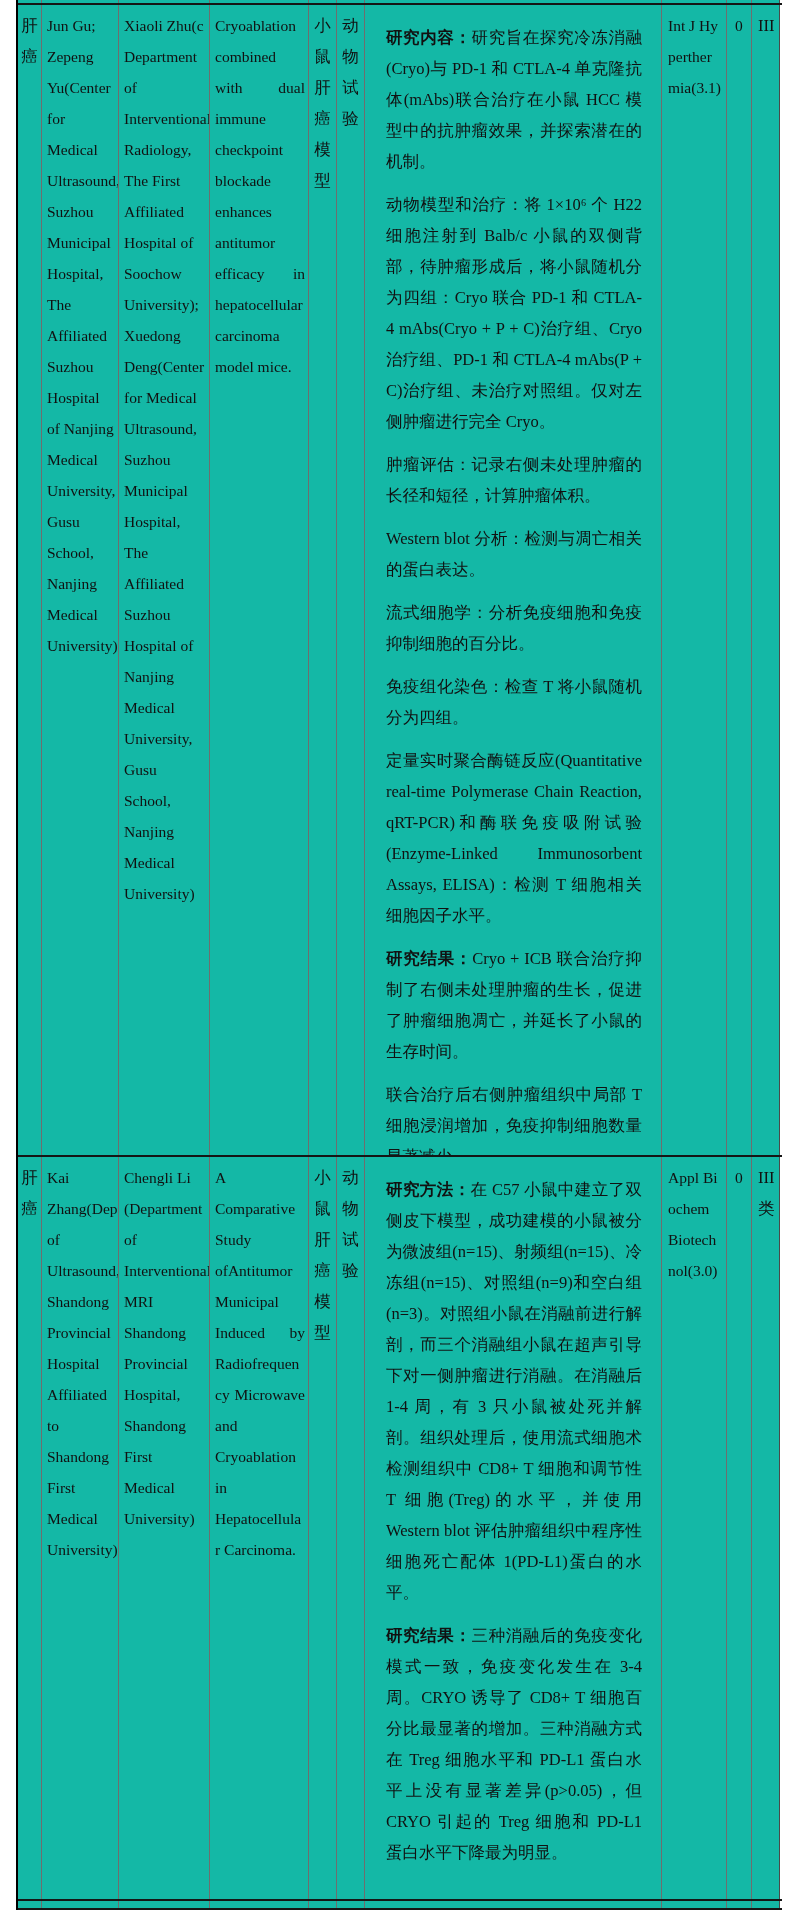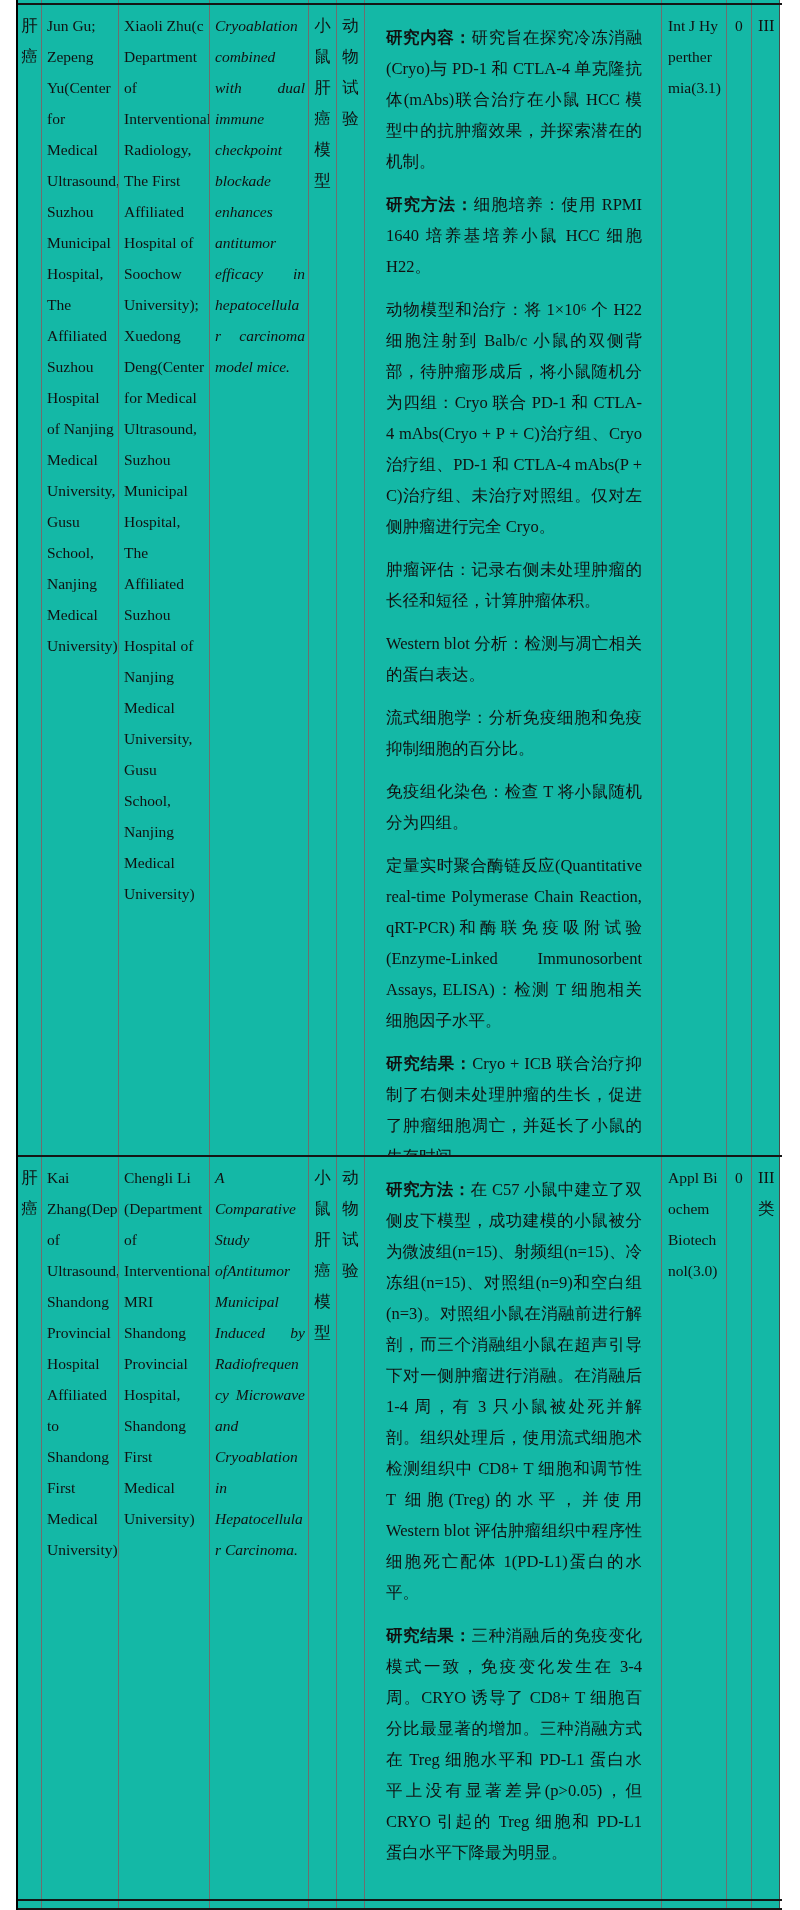--- a/index.html
+++ b/index.html
@@ -30,21 +30,21 @@
     border-right:1px solid #6e6e6e;
     padding:5px 4px 0 5px;
     overflow:hidden;
     font-size:15.5px;
     line-height:31px;
     background:#14b8a6;
   }
   .cell:last-child{border-right:1px solid #4a4a4a;}
   .c-center{text-align:center;padding-left:2px;padding-right:2px;}
   .c-cjk{font-size:16.5px;}
-  .c-title{text-align:justify;overflow-wrap:anywhere;padding-right:3px;font-style:italic;}
+  .c-title{text-align:justify;overflow-wrap:anywhere;padding-right:3px;}
   .c-content{
     font-size:16.5px;
     text-align:justify;
     padding-left:9px;padding-right:7px;
   }
   .c-content p{margin:12px;}
   .c-journal{word-break:break-all;padding-left:6px;}
   .c-count{padding-left:8px;}
   .c-grade{padding-left:6px;}
   b{font-weight:bold;}
@@ -68,21 +68,20 @@
     <div class="hline"></div>
     <div class="trow row0">
       <div class="cell c-center c-cjk">肝癌</div>
       <div class="cell ">Jun Gu; Zepeng Yu(Center for Medical Ultrasound, Suzhou Municipal Hospital, The Affiliated Suzhou Hospital of Nanjing Medical University, Gusu School, Nanjing Medical University)</div>
       <div class="cell ">Xiaoli Zhu(c Department of Interventional Radiology, The First Affiliated Hospital of Soochow University); Xuedong Deng(Center for Medical Ultrasound, Suzhou Municipal Hospital, The Affiliated Suzhou Hospital of Nanjing Medical University, Gusu School, Nanjing Medical University)</div>
       <div class="cell c-title">Cryoablation combined with dual immune checkpoint blockade enhances antitumor efficacy in hepatocellular carcinoma model mice.</div>
       <div class="cell c-center c-cjk">小鼠肝癌模型</div>
       <div class="cell c-center c-cjk">动物试验</div>
       <div class="cell c-content">
         <p><b>研究内容：</b>研究旨在探究冷冻消融(Cryo)与 PD-1 和 CTLA-4 单克隆抗体(mAbs)联合治疗在小鼠 HCC 模型中的抗肿瘤效果，并探索潜在的机制。</p>
-        <p><b>研究方法：</b>细胞培养：使用 RPMI 1640 培养基培养小鼠 HCC 细胞 H22。</p>
         <p>动物模型和治疗：将 1×10⁶ 个 H22 细胞注射到 Balb/c 小鼠的双侧背部，待肿瘤形成后，将小鼠随机分为四组：Cryo 联合 PD-1 和 CTLA-4 mAbs(Cryo + P + C)治疗组、Cryo 治疗组、PD-1 和 CTLA-4 mAbs(P + C)治疗组、未治疗对照组。仅对左侧肿瘤进行完全 Cryo。</p>
         <p>肿瘤评估：记录右侧未处理肿瘤的长径和短径，计算肿瘤体积。</p>
         <p>Western blot 分析：检测与凋亡相关的蛋白表达。</p>
         <p>流式细胞学：分析免疫细胞和免疫抑制细胞的百分比。</p>
         <p>免疫组化染色：检查 T 将小鼠随机分为四组。</p>
         <p>定量实时聚合酶链反应(Quantitative real-time Polymerase Chain Reaction, qRT-PCR)和酶联免疫吸附试验(Enzyme-Linked Immunosorbent Assays, ELISA)：检测 T 细胞相关细胞因子水平。</p>
         <p><b>研究结果：</b>Cryo + ICB 联合治疗抑制了右侧未处理肿瘤的生长，促进了肿瘤细胞凋亡，并延长了小鼠的生存时间。</p>
         <p>联合治疗后右侧肿瘤组织中局部 T 细胞浸润增加，免疫抑制细胞数量显著减少。</p>
         <p>联合治疗可能诱导产生多种 Th1 型细胞因子，但减少 Th2 型细胞因子的产生。</p>
       </div>

